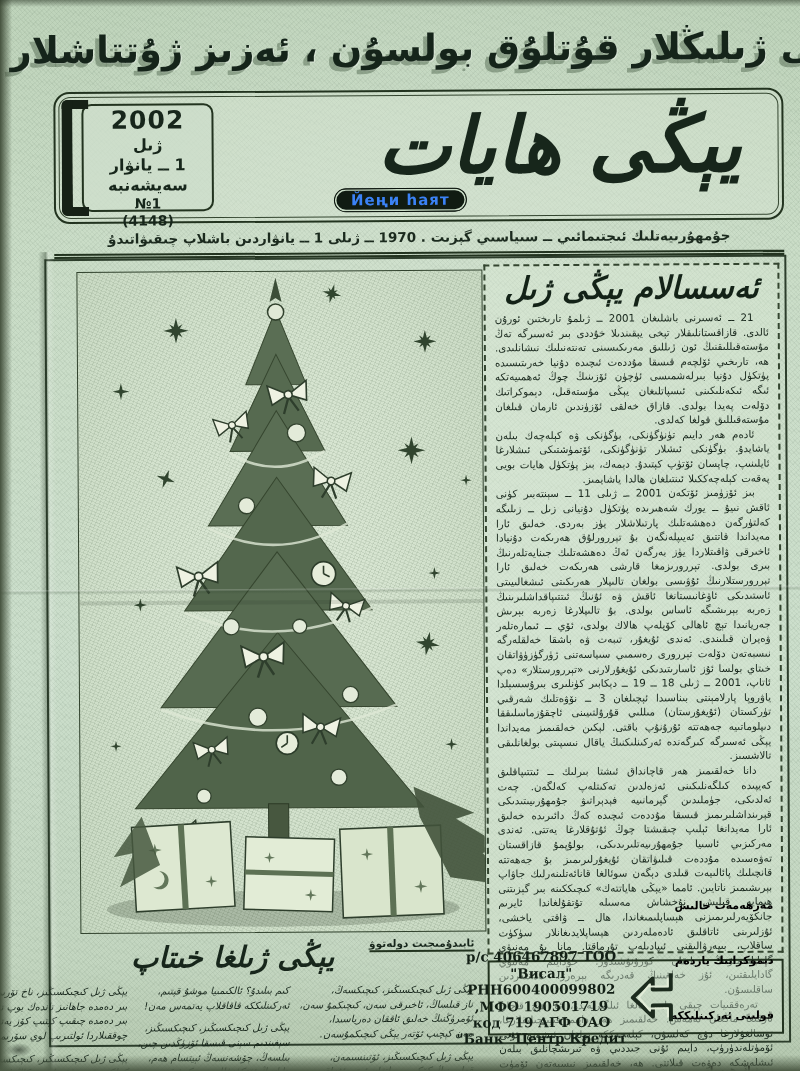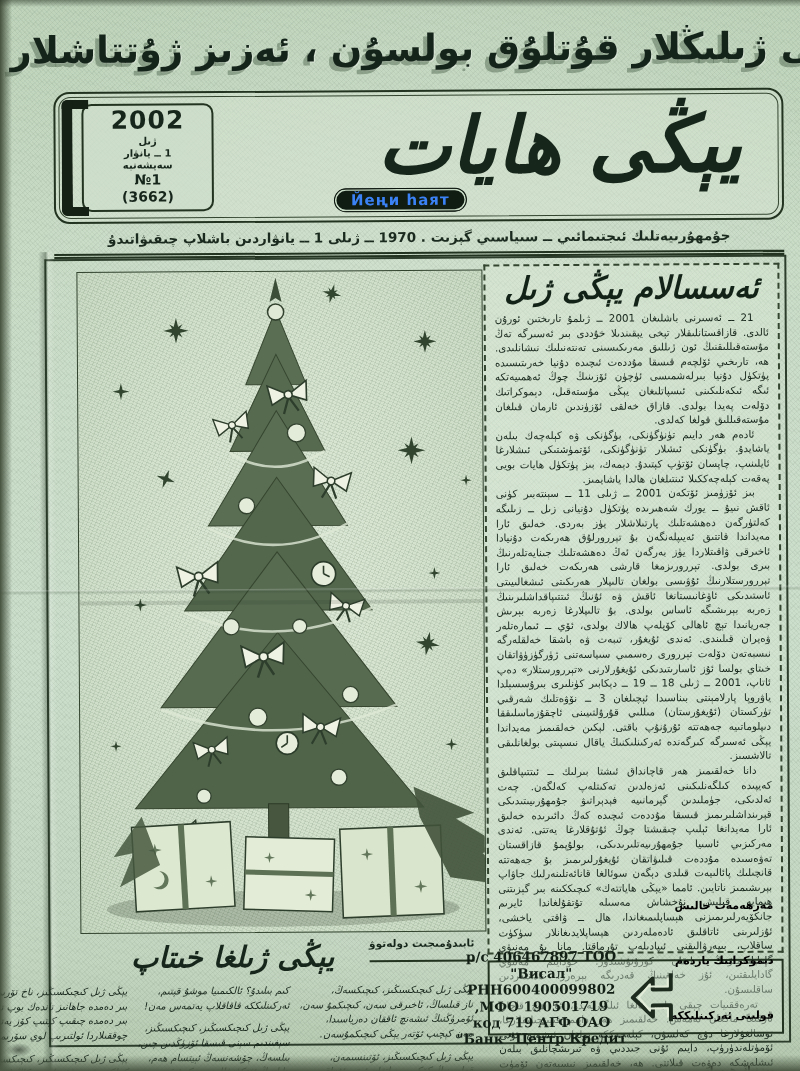--- a/index.html
+++ b/index.html
@@ -36,30 +36,30 @@
     background:rgba(214,229,211,.45);
   }
   .masthead::after{
     content:"";position:absolute;left:3px;right:3px;top:3px;bottom:3px;
     border:1px solid #33452f;border-radius:12px;pointer-events:none;
   }
   .mast-row{position:absolute;left:0;top:0;right:0;bottom:0;display:flex;}
   .datebox{
     position:relative;width:128px;margin:10px 0 10px 26px;
     border:2px solid #22331f;border-radius:10px;
-    display:flex;flex-direction:column;align-items:center;justify-content:flex-start;
+    display:flex;flex-direction:column;align-items:center;justify-content:space-between;
     gap:1px;color:#17261b;z-index:2;background:rgba(205,222,203,.6);
   }
   .datebox::before{ 
     content:"";position:absolute;left:-22px;top:-6px;bottom:-6px;width:16px;
     border-left:11px solid #162116;border-top:9px solid #162116;border-bottom:9px solid #162116;
     border-radius:6px 0 0 6px;
   }
   .datebox .year{font-size:25px;font-weight:bold;letter-spacing:1px;}
-  .datebox .small{font-size:10px;font-weight:bold;direction:rtl;}
+  .datebox .small{font-size:16px;font-weight:bold;direction:rtl;}
   .datebox .num{font-size:14px;font-weight:bold;}
   .titlearea{position:relative;flex:1;}
   .paper-title{
     position:absolute;right:26px;left:150px;top:-20px;bottom:0;
     direction:rtl;text-align:center;
     font-size:78px;font-weight:bold;color:#17261b;
     font-style:italic;
     display:flex;align-items:center;justify-content:center;
     letter-spacing:-2px;white-space:nowrap;
   }
@@ -119,21 +119,21 @@
 
   
   .poem{
     position:absolute;left:8px;top:678px;right:312px;bottom:6px;
     color:#17261b;
   }
   .poem-head{position:relative;height:44px;}
   .poem-byline{
     position:absolute;right:2px;top:0;
     font-size:10.5px;font-weight:bold;direction:rtl;
-    border-bottom:2px solid #22331f;padding-bottom:11px;
+    border-bottom:2px solid #22331f;padding-bottom:1px;
   }
   .poem-title{
     position:absolute;left:0;right:70px;top:2px;
     text-align:center;direction:rtl;
     font-size:29px;font-weight:bold;font-style:italic;letter-spacing:0;
     white-space:nowrap;
   }
   .poem-cols{
     position:absolute;left:0;right:0;top:46px;bottom:0;
     display:flex;direction:rtl;gap:10px;padding:0 4px;
@@ -200,21 +200,21 @@
     <div class="banner">يېڭى ژىلىڭلار قۇتلۇق بولسۇن ، ئەزىز ژۇتتاشلار !</div>
 
     <div class="masthead">
       <div class="mast-row">
         <div class="datebox">
           <div class="year">2002</div>
           <div class="small">ژىل</div>
           <div class="small">1 ــ يانۋار</div>
           <div class="small">سەيشەنبە</div>
           <div class="num">№1</div>
-          <div class="num">(3662)</div>
+          <div class="num">(4148)</div>
         </div>
         <div class="titlearea">
           <div class="paper-title">يېڭى ھايات</div>
           <div class="badge">Йеңи һаят</div>
         </div>
       </div>
     </div>
 
     <div class="subline">جۇمھۇرىيەتلىك ئىجتىمائىي ــ سىياسىي گېزىت . 1970 ــ ژىلى 1 ــ يانۋاردىن باشلاپ چىقىۋاتىدۇ</div>
 
@@ -342,21 +342,21 @@
 
       <div class="poem">
         <div class="poem-head">
           <div class="poem-byline">ئابىدۇمىجىت دولەتوۋ</div>
           <div class="poem-title">يېڭى ژىلغا خىتاپ</div>
         </div>
         <div class="poem-cols">
           <div class="poem-col">
               <div>يېڭى ژىل كىچىكسىڭىز، كىچىكسەڭ،</div>
               <div>ناز قىلساڭ، ئاخىرقى سەن، كىچىكمۇ سەن،</div>
-              <div>ئۆمرۈڭنىڭ ئىشەنچ ئاققان دەرياسىدا،</div>
+              <div>ئۆمرۈڭنىڭ خەلىق ئاققان دەرياسىدا،</div>
               <div>مەن كېچىپ ئۆتەر يېڭى كىچىكمۇسەن.</div>
               <div class="gap"></div>
               <div>يېڭى ژىل كىچىكسىڭىز، ئۆتىنسىمەن،</div>
               <div>قەلبىمنىڭ كۆكىرىپ ياتقان ئوتى ئۇزاق.</div>
             </div>
           <div class="poem-col">
               <div>كىم بىلىدۇ؟ ئالكىمىيا موشۇ قېتىم،</div>
               <div>ئەركىنلىككە قاقاقلاپ يەتمەس مەن!</div>
               <div class="gap"></div>
               <div>يېڭى ژىل كىچىكسىڭىز، كىچىكسىڭىز،</div>

